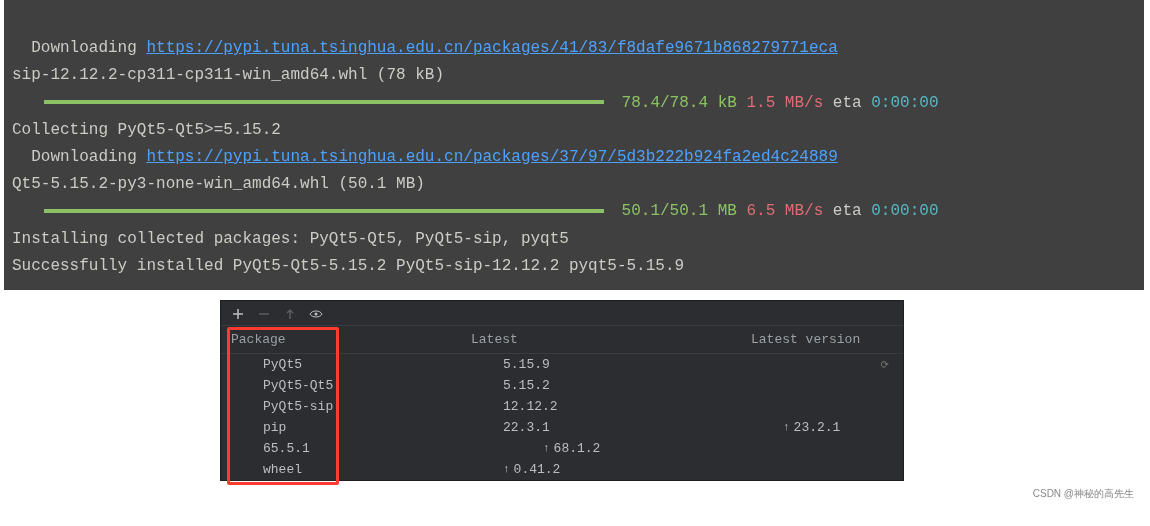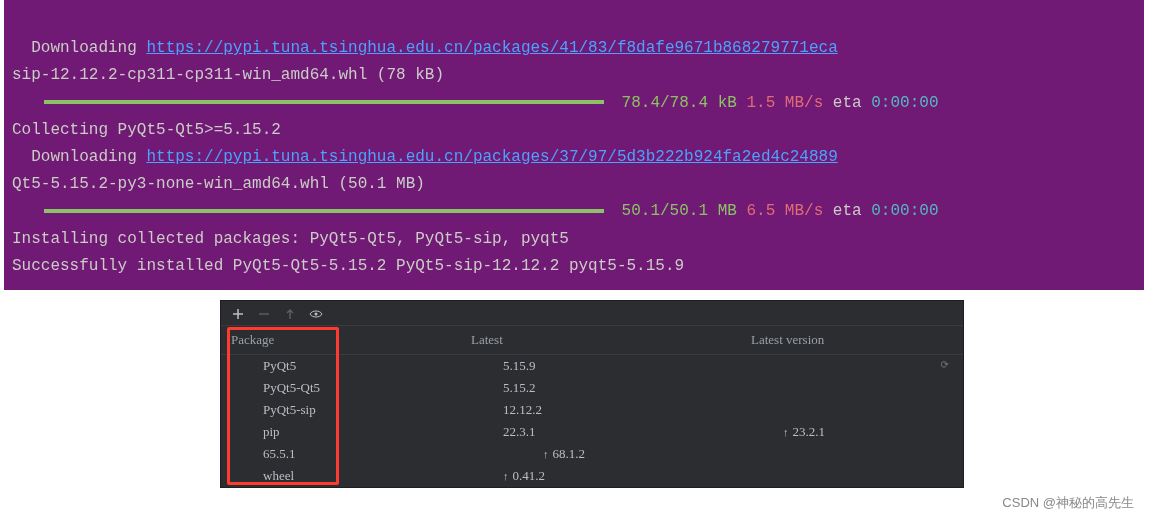--- a/index.html
+++ b/index.html
@@ -2,21 +2,21 @@
 <html><head>
   <meta charset="utf-8">
   <style>
     * { margin: 0; padding: 0; box-sizing: border-box; }
     body {
       font-family: Consolas, "Courier New", monospace;
       background: #fff;
       width: 1150px;
     }
     .terminal {
-      background: #701a75;
+      background: #404040;
       color: #cbccc6;
       padding: 8px 8px 10px 8px;
       font-size: 16px;
       line-height: 1.7;
       white-space: pre;
       overflow: hidden;
       width: 1140px;
       margin: 0 4px 10px 4px;
     }
     .link { color: #4da1ff; text-decoration: underline; }
@@ -27,25 +27,25 @@
       display: inline-block;
       height: 4px;
       background: #8cc265;
       vertical-align: middle;
       margin: 0 8px 0 32px;
     }
     .bar1 { width: 560px; }
     .bar2 { width: 560px; }
 
     .panel-wrap {
-      width: 744px;
+      width: 684px;
       margin: 0 0 0 220px;
       background: #2b2d30;
       color: #bcbec4;
-      font-family: Liberation Serif, serif;
+      font-family: Liberation Mono, monospace;
       font-size: 13px;
       border: 1px solid #1e1f22;
       position: relative;
     }
     .toolbar {
       display: flex;
       align-items: center;
       gap: 12px;
       padding: 6px 10px 4px 10px;
       border-bottom: 1px solid #393b40;
@@ -80,21 +80,21 @@
     .spinner {
       position: absolute;
       right: 14px;
       top: 58px;
       color: #777;
       font-size: 10px;
     }
     .watermark {
       text-align: right;
       color: #888;
-      font-size: 13px;
+      font-size: 10px;
       padding: 6px 16px 4px 0;
       font-family: "Segoe UI", Arial, sans-serif;
     }
     .arrow-up { font-size: 11px; }
   </style>
 </head>
 <body>
 
 <div class="terminal">
 <span>  Downloading </span><span class="link">https://pypi.tuna.tsinghua.edu.cn/packages/41/83/f8dafe9671b868279771eca</span>

